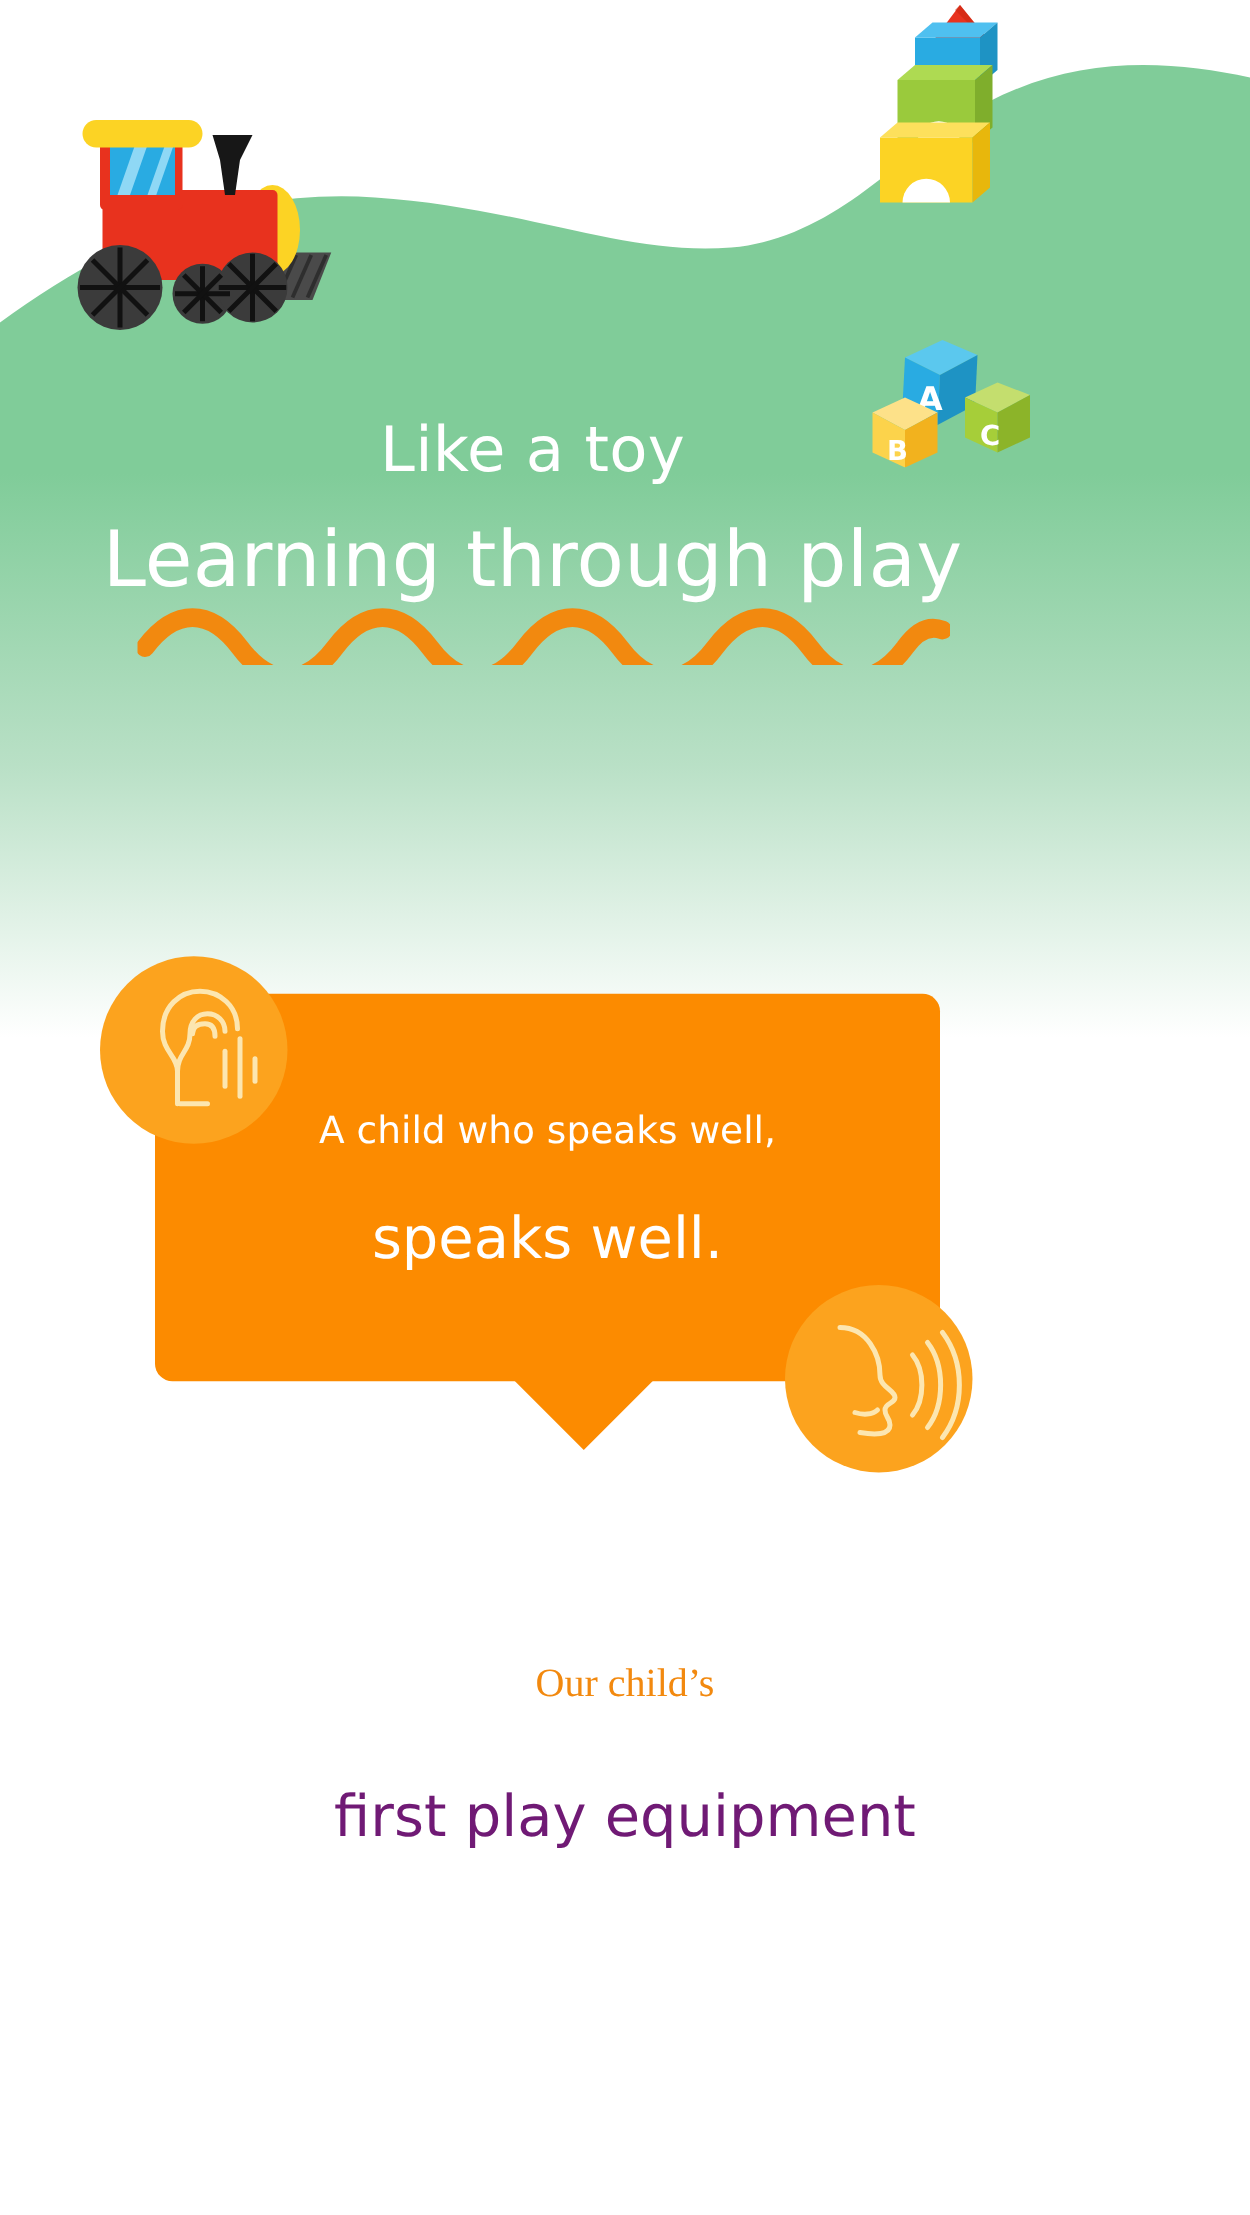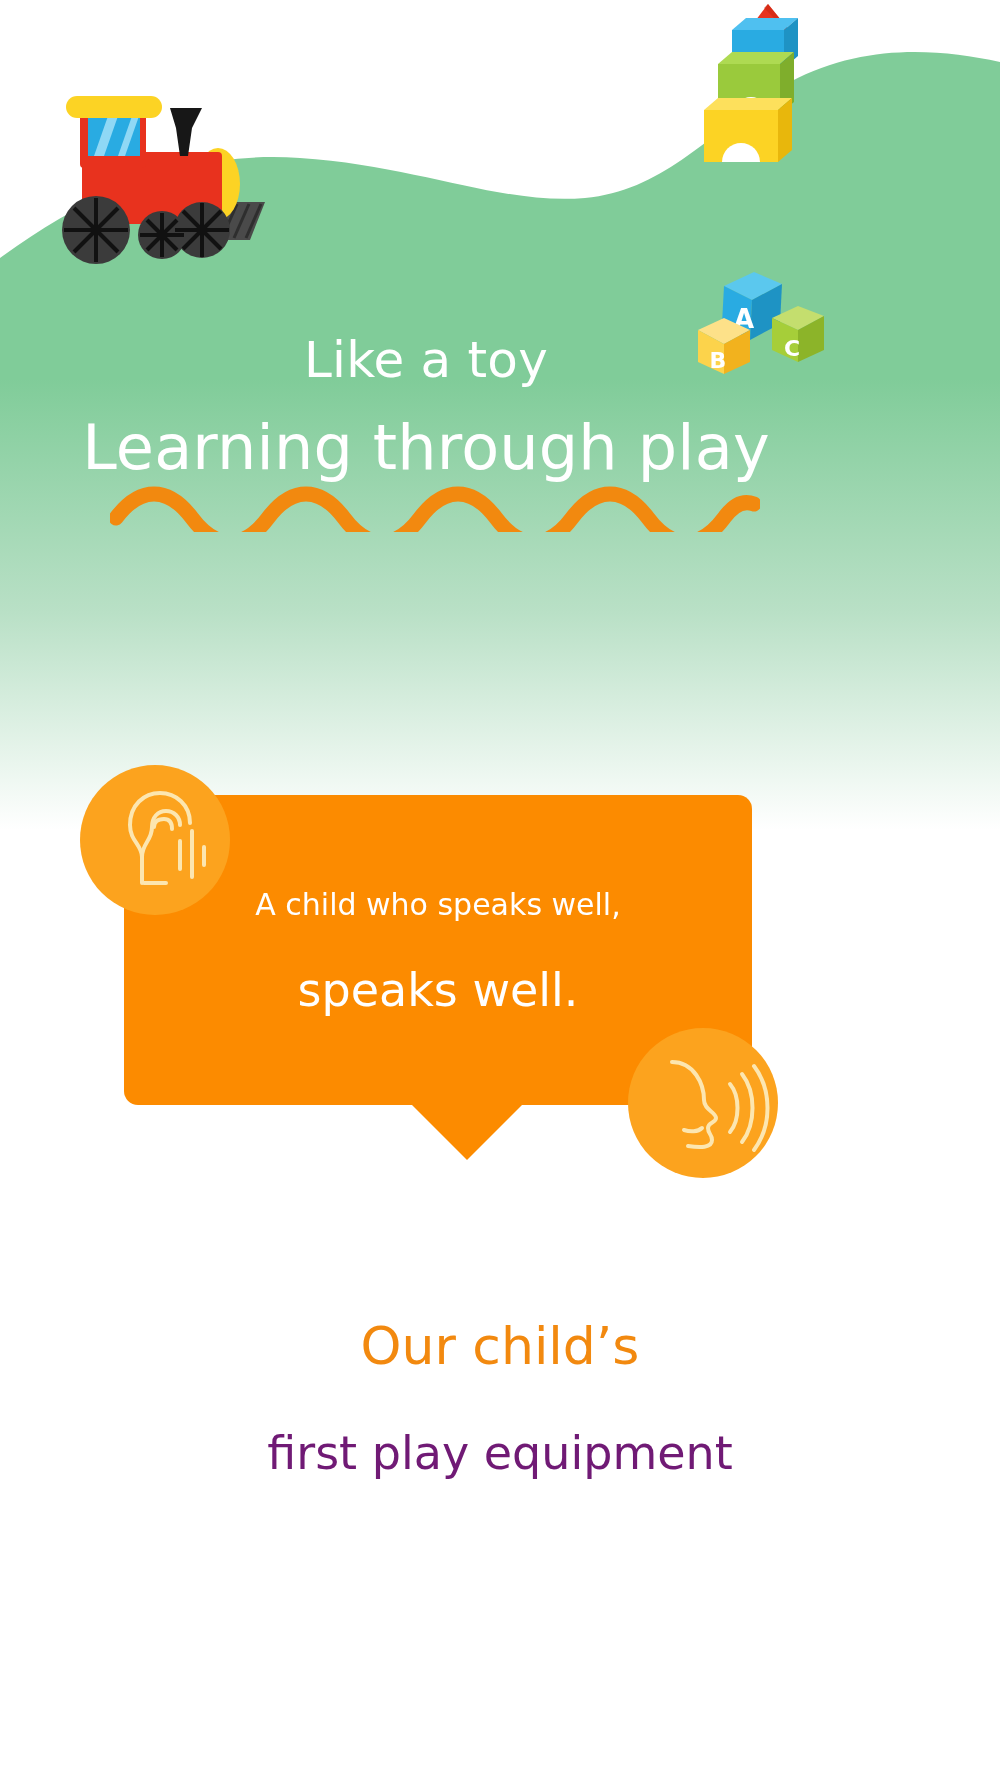--- a/index.html
+++ b/index.html
@@ -49,21 +49,21 @@
   #bubble-line-2{top:931px;font-size:46px;line-height:62px;margin-top:28px;}
 
   .icon-circle{position:absolute;border-radius:50%;background:#FCA31E;}
   #ear-badge{left:80px;top:765px;width:150px;height:150px;}
   #speak-badge{left:628px;top:1028px;width:150px;height:150px;}
   .badge-svg{position:absolute;left:0;top:0;}
 
   
   .bottom-line{position:absolute;left:0;width:1000px;text-align:center;}
   #age-line{top:1213px;font-size:44px;line-height:60px;color:#1c1c1c;}
-  #promo-1{top:1315px;font-size:52px;line-height:62px;color:#F2890F;}
+  #promo-1{top:1315px;font-size:32px;line-height:62px;color:#F2890F;font-family:Liberation Serif, serif;}
   #promo-2{top:1422px;font-size:46px;line-height:62px;color:#701a75;}
 </style>
 </head>
 <body>
 
 <div class="page">
 
   <div class="hill-wrap">
     <svg class="hill-svg" width="1000" height="830" viewBox="0 0 1000 830">
       <defs>

